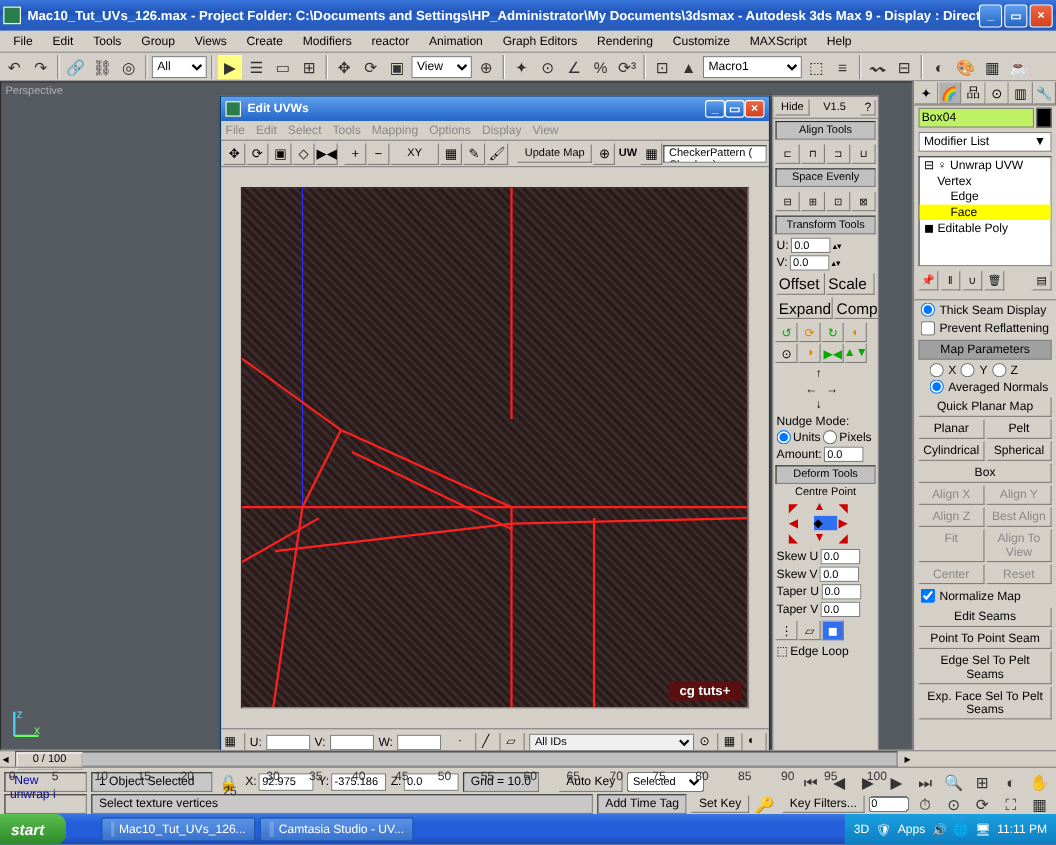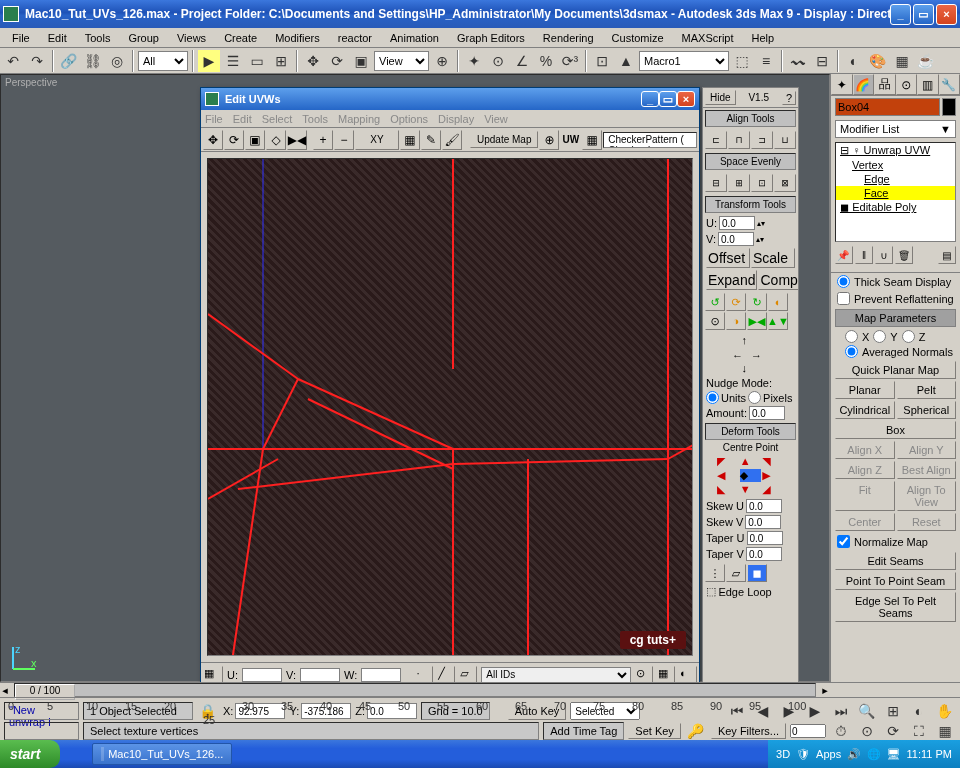--- a/index.html
+++ b/index.html
@@ -28,44 +28,44 @@
 .main-area { position: absolute; top: 74px; left: 0; right: 0; bottom: 86px; display: flex; }
 .viewport { flex: 1; background: #555b60; position: relative; border: 1px inset #808080; overflow:hidden; }
 .vp-label { position: absolute; top: 2px; left: 4px; color: #b0b0b0; font-size: 10px; }
 .axis-gizmo { position: absolute; bottom: 8px; left: 8px; width: 30px; height: 30px; }
 .command-panel { width: 130px; background: #d4d0c8; border-left: 1px solid #808080; display: flex; flex-direction: column; overflow: hidden; }
 
 
 .cp-tabs { display: flex; height: 22px; border-bottom: 1px solid #808080; }
 .cp-tab { flex: 1; border: 1px outset #d4d0c8; display:flex; align-items:center; justify-content:center; font-size:12px; }
 .cp-field { margin: 2px 4px; }
-.cp-input { width: 100%; background:#c2410c; border:1px solid #808080; padding:1px 2px; font-size:11px; }
+.cp-input { width: 100%; background:#bef264; border:1px solid #808080; padding:1px 2px; font-size:11px; }
 .cp-dropdown { width: 100%; background:#fff; border:1px solid #808080; height:18px; display:flex; align-items:center; padding:0 4px; justify-content:space-between; }
 .stack { margin: 2px 4px; border: 1px inset #808080; background:#fff; height: 100px; font-size:11px; }
-.stack-item { padding: 1px 4px; text-decoration: underline; }
+.stack-item { padding: 1px 4px; }
 .stack-item.hl { background: #ffff00; }
 .stack-tools { display:flex; gap:2px; margin:2px 4px; }
 .st-btn { width:18px; height:18px; border:1px outset #d4d0c8; font-size:10px; display:flex; align-items:center; justify-content:center; }
 .cp-section-hdr { background: #a0a0a0; color: #000; text-align: center; padding: 2px; border: 1px solid #808080; margin: 2px 4px; font-size:11px; }
 .cp-check { display:flex; align-items:center; gap:4px; padding: 2px 6px; font-size:11px; }
 .cp-radio { display:flex; align-items:center; gap:4px; padding: 1px 6px; font-size:11px; }
 .cp-btn { border:1px outset #d4d0c8; padding: 2px 4px; text-align:center; margin: 2px 4px; font-size:11px; background:#d4d0c8; }
 .cp-btngrid { display:grid; grid-template-columns:1fr 1fr; gap:2px; margin:2px 4px; }
 .cp-btngrid .b { border:1px outset #d4d0c8; padding:2px; text-align:center; font-size:11px; }
 .cp-btngrid .b.dis { color:#888; }
 
 
 .uvw-window { position: absolute; left: 200px; top: 87px; width: 500px; height: 600px; background: #d4d0c8; border: 1px solid #003c74; box-shadow: 2px 2px 5px rgba(0,0,0,.4); display:flex; flex-direction:column; }
 .uvw-title { height: 22px; background: linear-gradient(to bottom, #5d9fec, #2566c7); color:#fff; display:flex; align-items:center; padding:0 4px; font-size:11px; }
 .uvw-title .ticon { width:14px; height:14px; background:#2a7e4d; border:1px solid #fff; margin-right:6px; }
 .uvw-title span { flex:1; font-weight:bold; }
 .uvw-menu { height: 18px; display:flex; align-items:center; padding:0 4px; gap:10px; color:#888; font-size:11px; border-bottom:1px solid #808080; }
 .uvw-tools { height: 24px; display:flex; align-items:center; padding:2px; gap:1px; border-bottom:1px solid #808080; overflow:hidden; }
 .uvw-tools .tb { width:20px; height:20px; border:1px outset #d4d0c8; display:flex; align-items:center; justify-content:center; font-size:12px; }
-.uvw-canvas { flex:1; background: repeating-linear-gradient(45deg, #3a2a2a, #3a2a2a 3px, #2a1a1a 3px, #2a1a1a 6px); position:relative; border:1px inset #808080; margin:6px; overflow:hidden;text-align:center; }
+.uvw-canvas { flex:1; background: repeating-linear-gradient(45deg, #3a2a2a, #3a2a2a 3px, #2a1a1a 3px, #2a1a1a 6px); position:relative; border:1px inset #808080; margin:18px; overflow:hidden;text-align:center; }
 .uvw-bottom { height: 24px; display:flex; align-items:center; padding:2px; gap:4px; border-top:1px solid #808080; overflow:hidden; }
 
 
 .uvw-rightpanel { position: absolute; left: 702px; top: 87px; width: 97px; height: 600px; background:#d4d0c8; border:1px solid #808080; display:flex; flex-direction:column; overflow:hidden; }
 .rp-top { display:flex; align-items:center; justify-content:space-between; padding:2px; border-bottom:1px solid #808080; }
 .rp-hdr { background:#c0c0c0; text-align:center; padding:2px; border:1px inset #808080; margin:2px; font-size:10px; }
 .rp-grid { display:grid; grid-template-columns:repeat(4,1fr); gap:1px; margin:2px; }
 .rp-grid .c { height:18px; border:1px outset #d4d0c8; display:flex; align-items:center; justify-content:center; font-size:9px; }
 .rp-row { display:flex; align-items:center; gap:2px; margin:1px 3px; font-size:10px; }
 .rp-row .sp { width:36px; height:14px; background:#fff; border:1px solid #808080; font-size:10px; padding:0 2px; }
@@ -255,20 +255,21 @@
         <div class="b dis">Center</div>
         <div class="b dis">Reset</div>
       </div>
       <div class="cp-check">
           <input type="checkbox" checked="" style="">
           <span>Normalize Map</span>
         </div>
       <div class="cp-btn">Edit Seams</div>
       <div class="cp-btn">Point To Point Seam</div>
       <div class="cp-btn">Edge Sel To Pelt Seams</div>
+      <div class="cp-btn">Exp. Face Sel To Pelt Seams</div>
     </div>
   </div>
 </div>
 
 <div class="uvw-window">
   <div class="uvw-title">
     <div class="ticon"></div>
     <span>Edit UVWs</span>
     <div class="xp-btn xp-min" style="width:18px;height:16px">_</div>
     <div class="xp-btn xp-restore" style="width:18px;height:16px">▭</div>
@@ -542,20 +543,24 @@
   </div>
 </div>
 
 <div class="taskbar">
   <div class="start-btn">start</div>
   <div style="width:30px"></div>
   <div class="task-item">
       <div class="ticon"></div>
       <span>Mac10_Tut_UVs_126...</span>
     </div>
+  <div class="task-item">
+      <div class="ticon"></div>
+      <span>Camtasia Studio - UV...</span>
+    </div>
   <div class="tray">
     <span>3D</span>
     <span>🛡</span>
       <span>Apps</span>
     <span>🔊</span>
       <span>🌐</span>
       <span>🖥</span>
     <span>11:11 PM</span>
   </div>
 </div>

